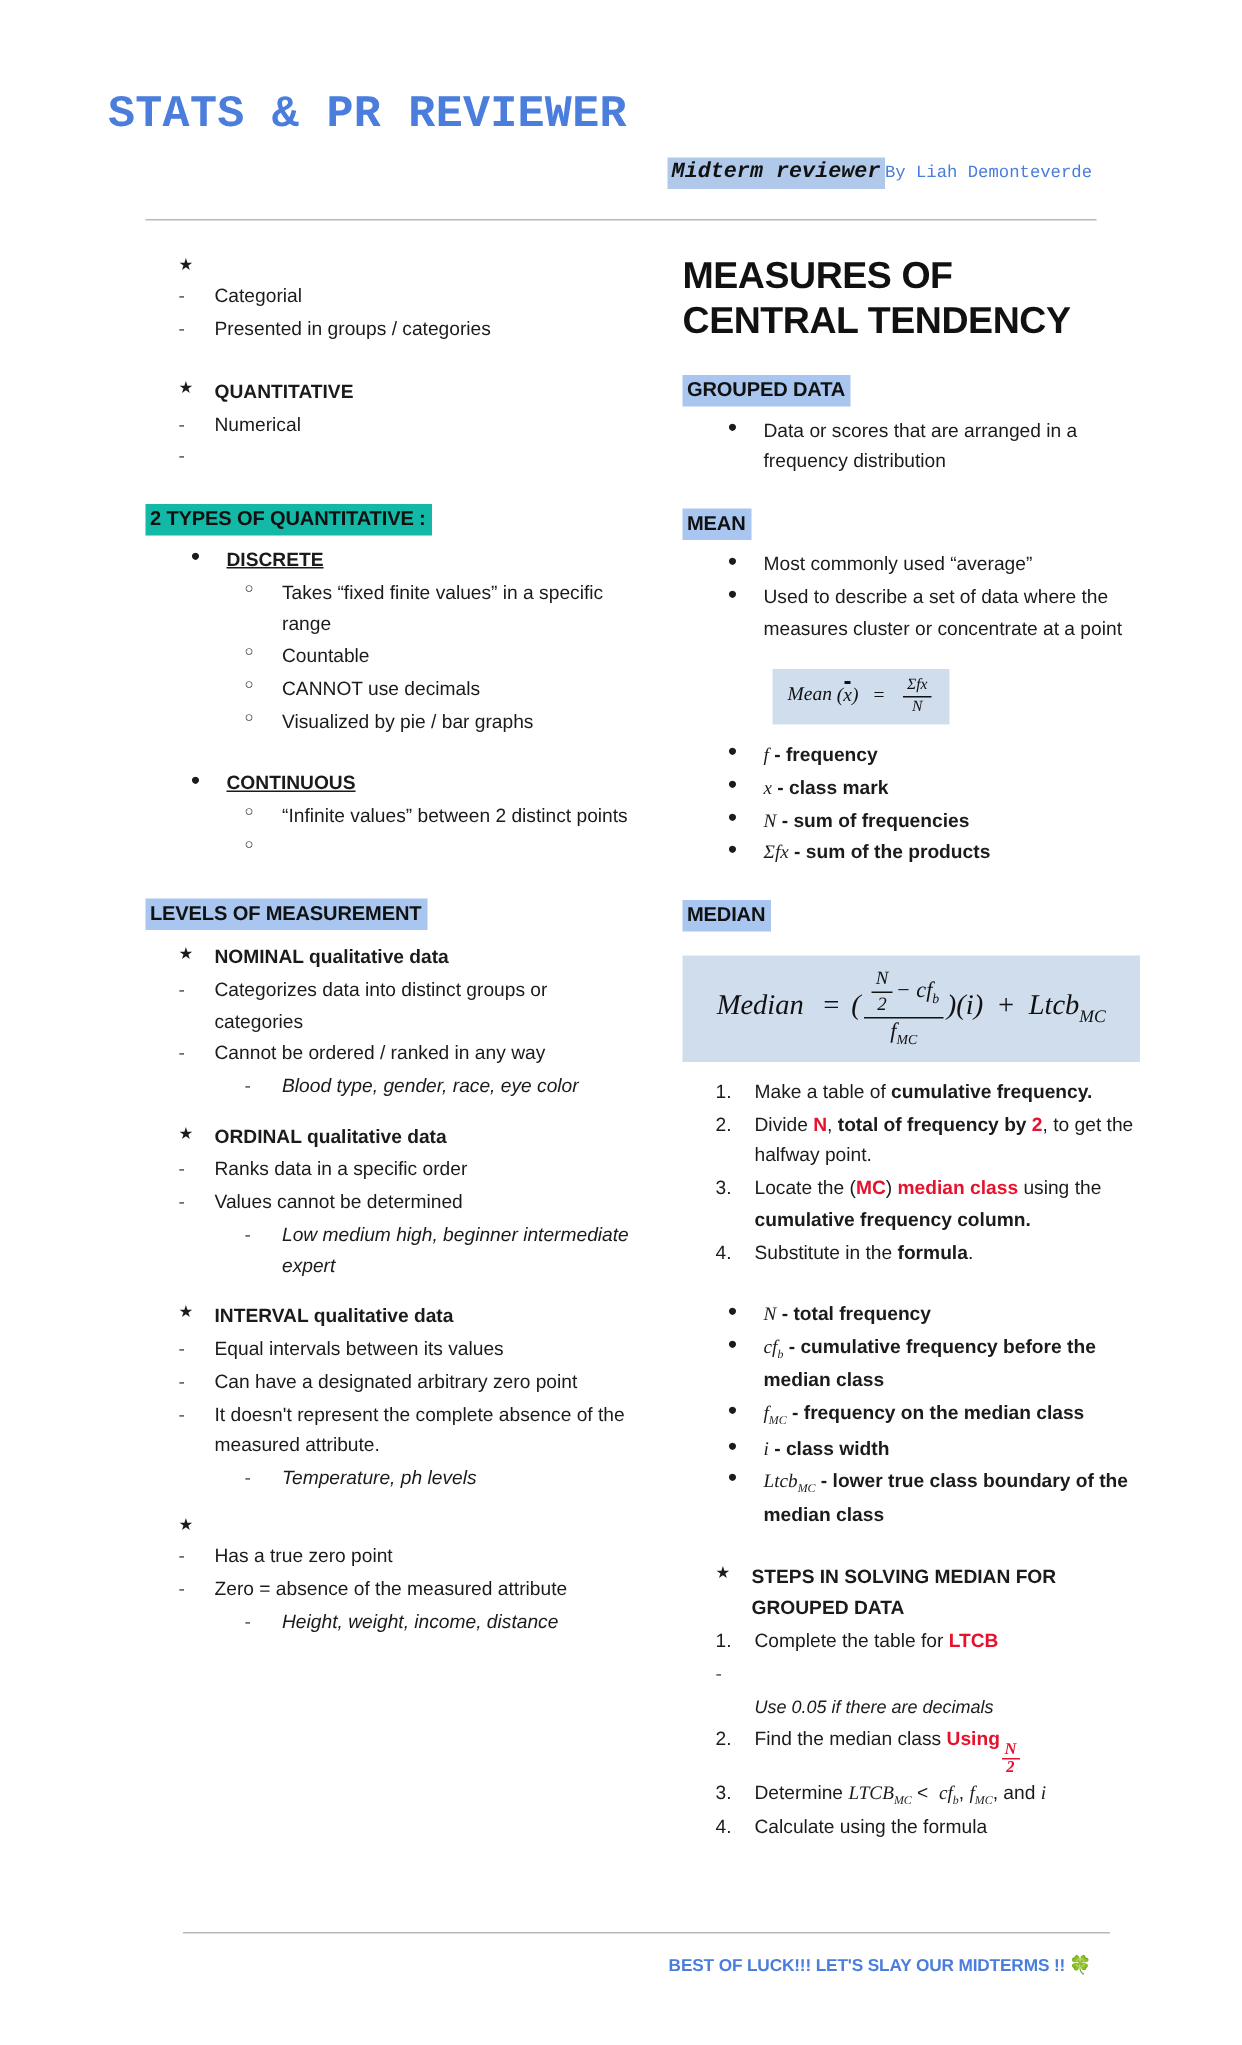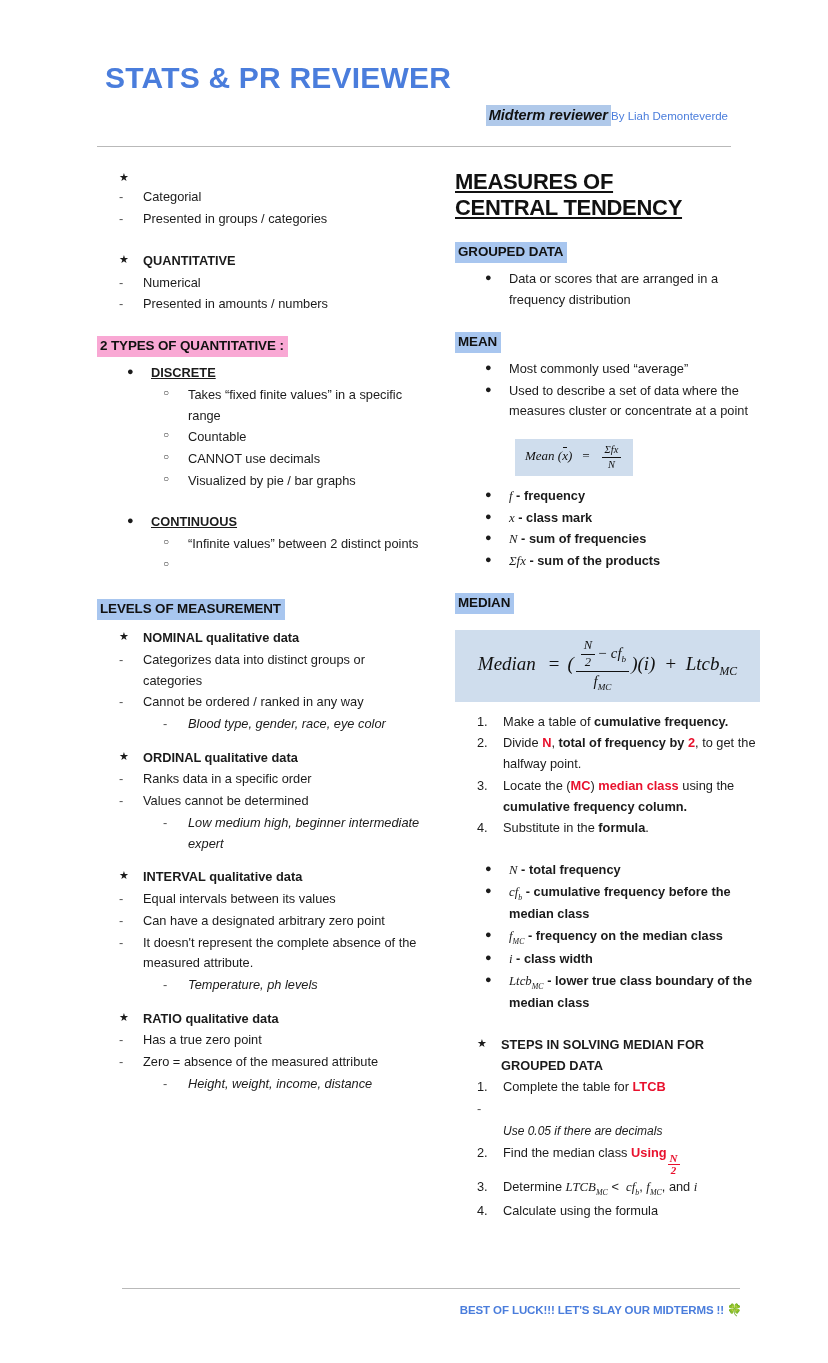--- a/index.html
+++ b/index.html
@@ -15,21 +15,22 @@
     overflow: hidden;
   }
   .page {
     width: 828px; height: 1363px;
     padding: 0;
     position: relative;
   }
 
   
   .header {
-    padding: 62px 100px 0 105px;
+    padding: 62px 100px 0 72px;
+    font-family: Liberation Mono, monospace;
   }
   .doc-title {
     font-size: 30px;
     font-weight: 800;
     letter-spacing: 0.2px;
     color: #4a7ddc;
     margin: 0 0 11px 0;
     line-height: 1.05;
   }
   .subtitle-row {
@@ -121,31 +122,30 @@
   .hl-head {
     display: inline-block;
     font-size: 13.4px;
     font-weight: 800;
     color: #111;
     padding: 1px 4px 2px 3px;
     line-height: 1.35;
     letter-spacing: -0.1px;
   }
   .hl-strong { background: #a8c6ef; }
-  .hl-soft   { background: #f9a8d4; }
+  .hl-soft   { background: #14b8a6; }
 
   
   .big-head {
-    font-size: 22px;
+    font-size: 25px;
     font-weight: 800;
     letter-spacing: -0.3px;
     line-height: 1.22;
     color: #111;
     margin: 0 0 20px 0;
-    text-decoration: underline;
   }
 
   
   .formula-box {
     background: #cfdded;
     display: inline-block;
     padding: 5px 10px 6px 10px;
     margin: 4px 0 2px 0;
     font-family: "Liberation Serif", serif;
     font-style: italic;
@@ -201,21 +201,21 @@
   
   .rule-bot {
     position: absolute;
     left: 122px; right: 88px;
     bottom: 74px;
     height: 1px;
     background: #b9b9b9;
   }
   .footer-text {
     position: absolute;
-    right: 86px;
+    right: 100px;
     bottom: 46px;
     font-size: 11.5px;
     font-weight: 700;
     color: #4a7ddc;
     letter-spacing: -0.1px;
   }
   .clover { color: #35a04a; font-size: 12px; }
 </style>
 </head>
 <body>
@@ -252,21 +252,20 @@
       <div class="li lvl-star">
         <span class="mk">★</span>
         <span class="tx">QUANTITATIVE</span>
       </div>
       <div class="li lvl-dash">
         <span class="mk">-</span>
         <span class="tx">Numerical</span>
       </div>
       <div class="li lvl-dash">
         <span class="mk">-</span>
-        <span class="tx">Presented in amounts / numbers</span>
       </div>
 
       <div class="spacer-md"></div>
 
       <div>
         <span class="hl-head hl-soft">2 TYPES OF QUANTITATIVE :</span>
       </div>
 
       <div style="height:6px"></div>
 
@@ -369,21 +368,20 @@
       </div>
       <div class="li lvl-subdash">
         <span class="mk">-</span>
         <span class="tx">Temperature, ph levels</span>
       </div>
 
       <div class="spacer-sm"></div>
 
       <div class="li lvl-star">
         <span class="mk">★</span>
-        <span class="tx"><b>RATIO</b><span class="b"> qualitative data</span></span>
       </div>
       <div class="li lvl-dash">
         <span class="mk">-</span>
         <span class="tx">Has a true zero point</span>
       </div>
       <div class="li lvl-dash">
         <span class="mk">-</span>
         <span class="tx">Zero = absence of the measured attribute</span>
       </div>
       <div class="li lvl-subdash">

